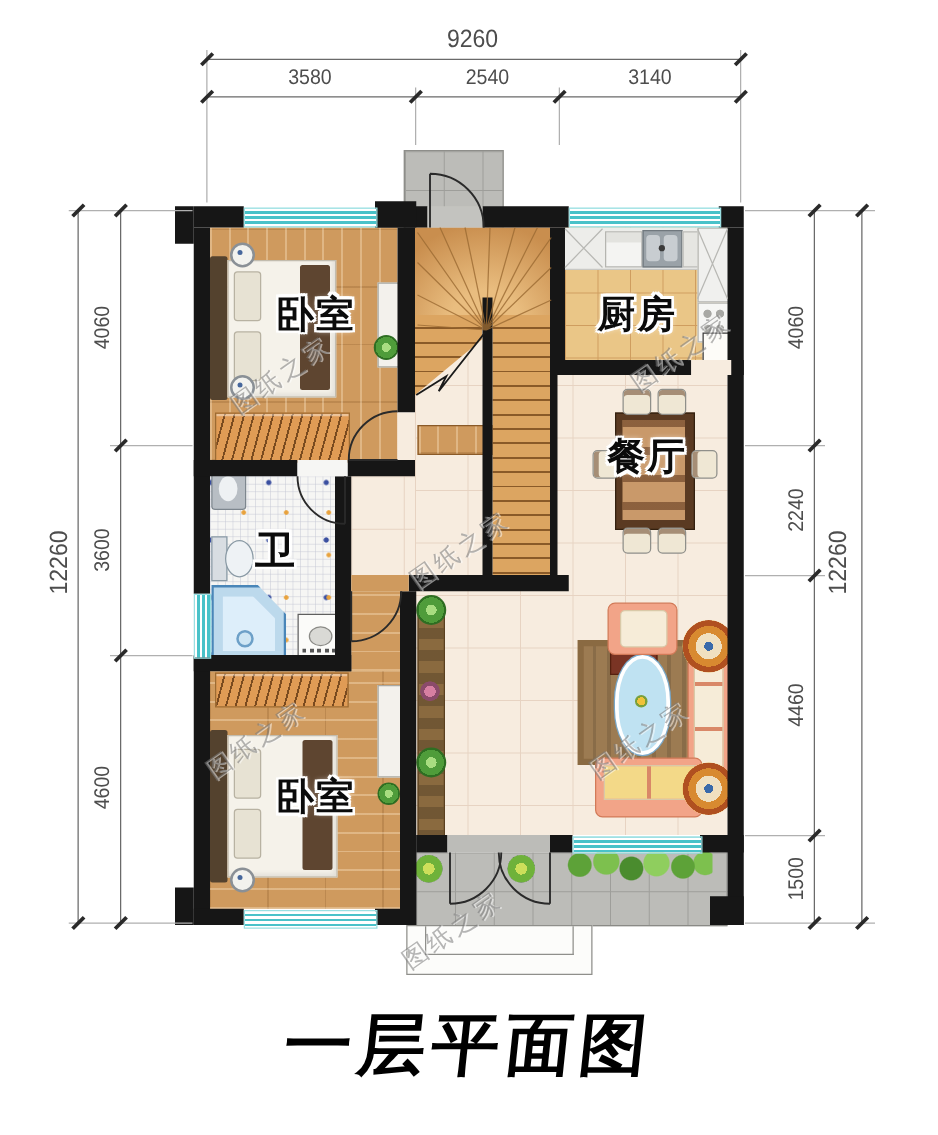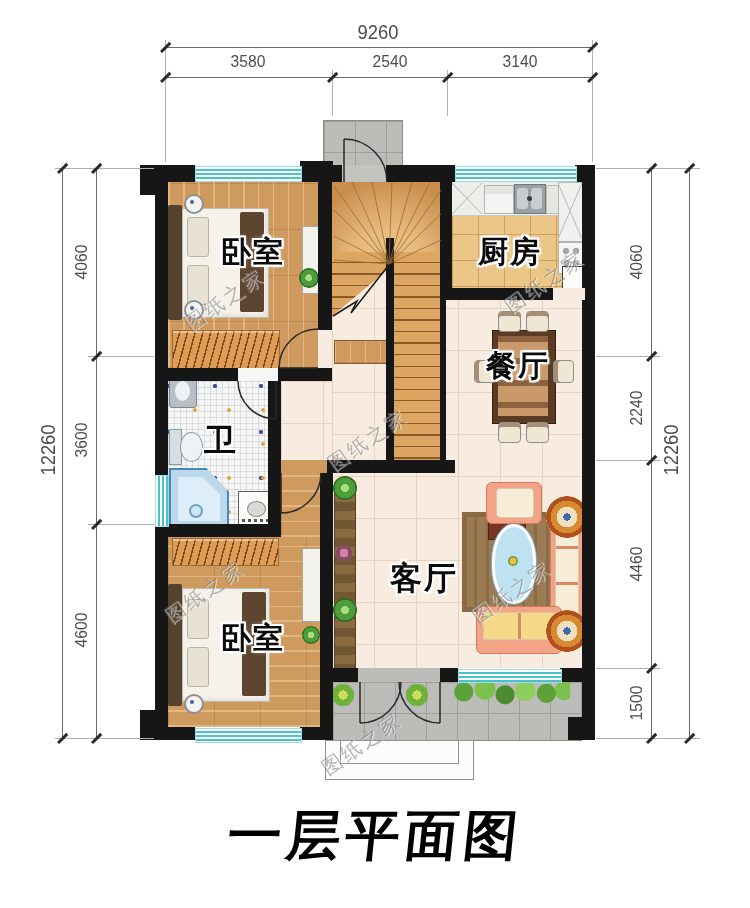--- a/index.html
+++ b/index.html
@@ -213,21 +213,20 @@
     <path d="M333,316 L357,301 L351,313 L388,266" stroke="#1a1a1a" stroke-width="1.5" fill="none"></path>
     <g stroke="#b8b8b4" stroke-width="1">
       <path d="M452,183 L482,214 M482,183 L452,214 M558,183 L582,239 M582,183 L558,239"></path>
     </g>
   </svg>
 
   <div class="rlabel" style="left:253px;top:252px;font-size:30px;">卧室</div>
   <div class="rlabel" style="left:510px;top:252px;font-size:30px;">厨房</div>
   <div class="rlabel" style="left:518px;top:366px;font-size:30px;">餐厅</div>
   <div class="rlabel" style="left:221px;top:441px;font-size:32px;">卫</div>
-  <div class="rlabel" style="left:424px;top:579px;font-size:32px;">客厅</div>
   <div class="rlabel" style="left:253px;top:638px;font-size:30px;">卧室</div>
 
   <div class="wm" style="left:225px;top:300px;">图纸之家</div>
   <div class="wm" style="left:545px;top:282px;">图纸之家</div>
   <div class="wm" style="left:368px;top:440px;">图纸之家</div>
   <div class="wm" style="left:205px;top:592px;">图纸之家</div>
   <div class="wm" style="left:512px;top:592px;">图纸之家</div>
   <div class="wm" style="left:362px;top:744px;">图纸之家</div>
 
   <div>

